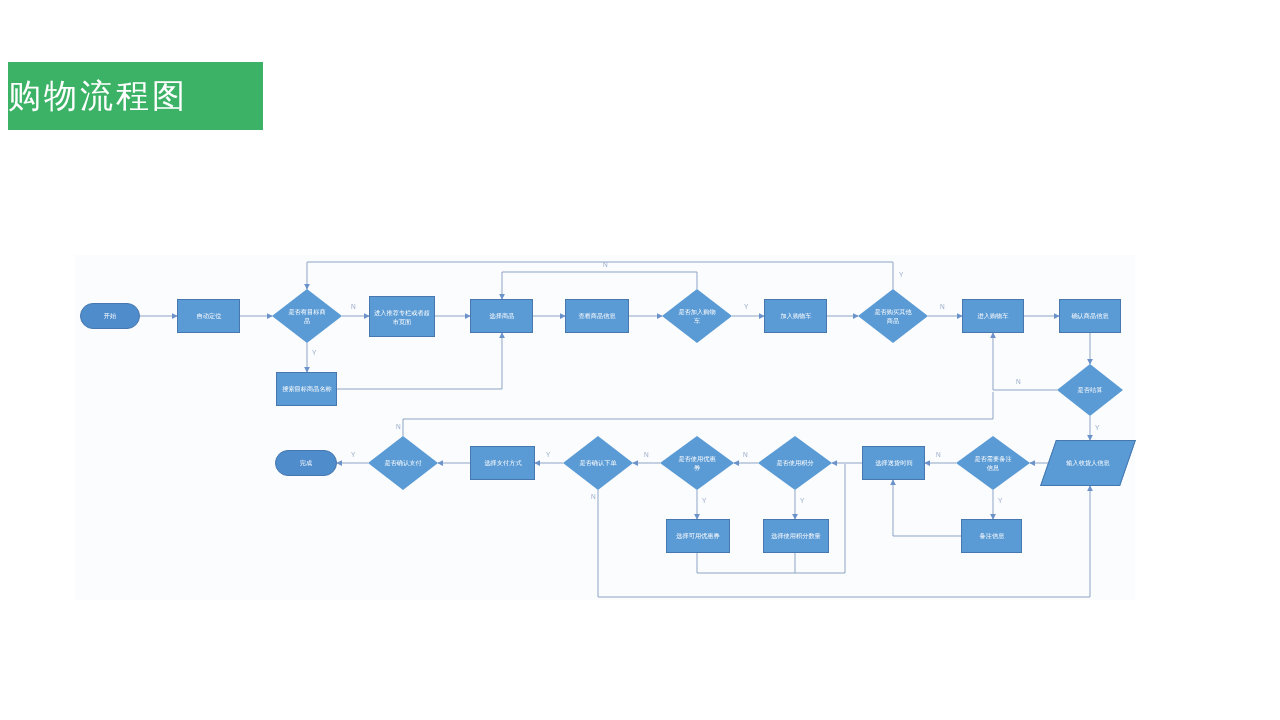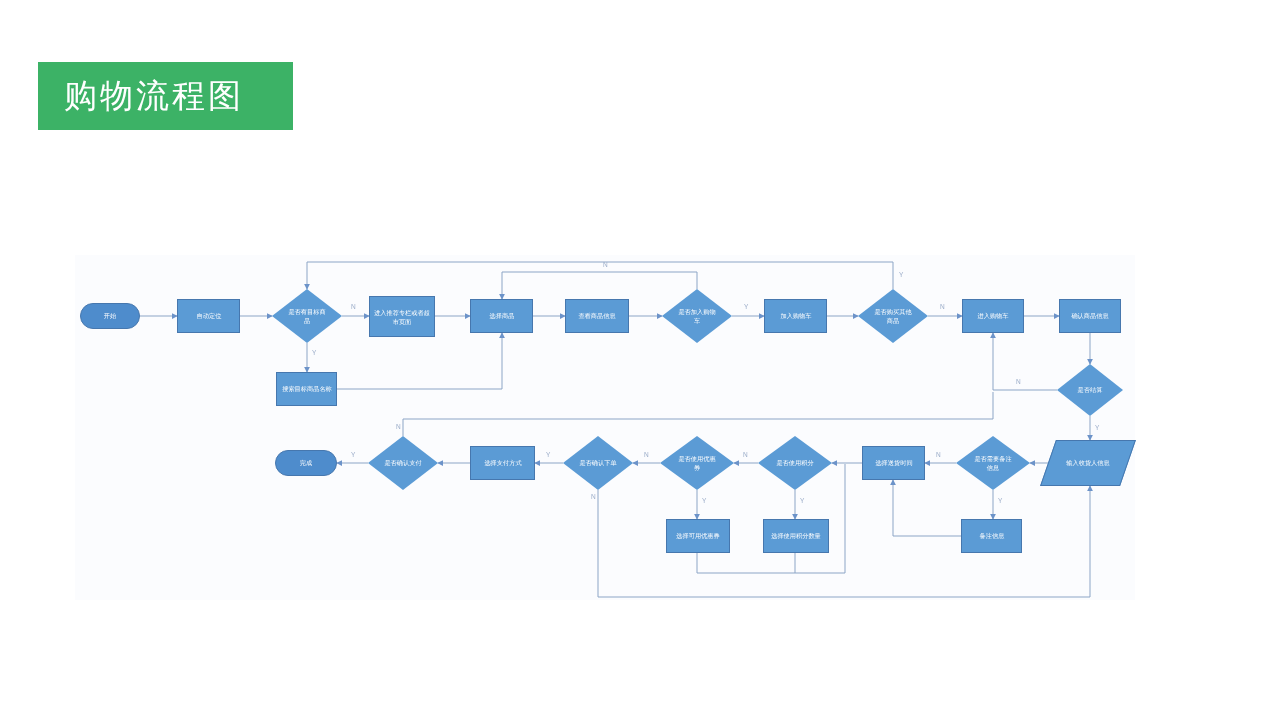--- a/index.html
+++ b/index.html
@@ -2,21 +2,21 @@
 <html style="--node-fill: #5B9BD5; --stadium-fill: #4E8CCC; --node-border: #4677AE; --node-text: #FFFFFF;"><head>
 <meta charset="utf-8">
 <style>
   html,body{margin:0;padding:0;}
   body{
     width:1280px;height:720px;position:relative;overflow:hidden;
     background:#ffffff;font-family:"Liberation Sans","DejaVu Sans",sans-serif;
   }
   .title-box{
     position:absolute;left:8px;top:62px;width:255px;height:68px;
-    display:flex;align-items:center;padding-left:26px;box-sizing:border-box;margin-left:30px;
+    display:flex;align-items:center;box-sizing:border-box;
   }
   .title-box span{
     color:#ffffff;font-family:"Liberation Serif","DejaVu Serif",serif;
     font-size:33px;letter-spacing:3px;font-weight:400;
   }
   .diagram-panel{
     position:absolute;left:75px;top:255px;width:1060px;height:345px;
     background:#fbfcfe;
   }
   #edge-layer{position:absolute;left:0;top:0;width:1280px;height:720px;}

